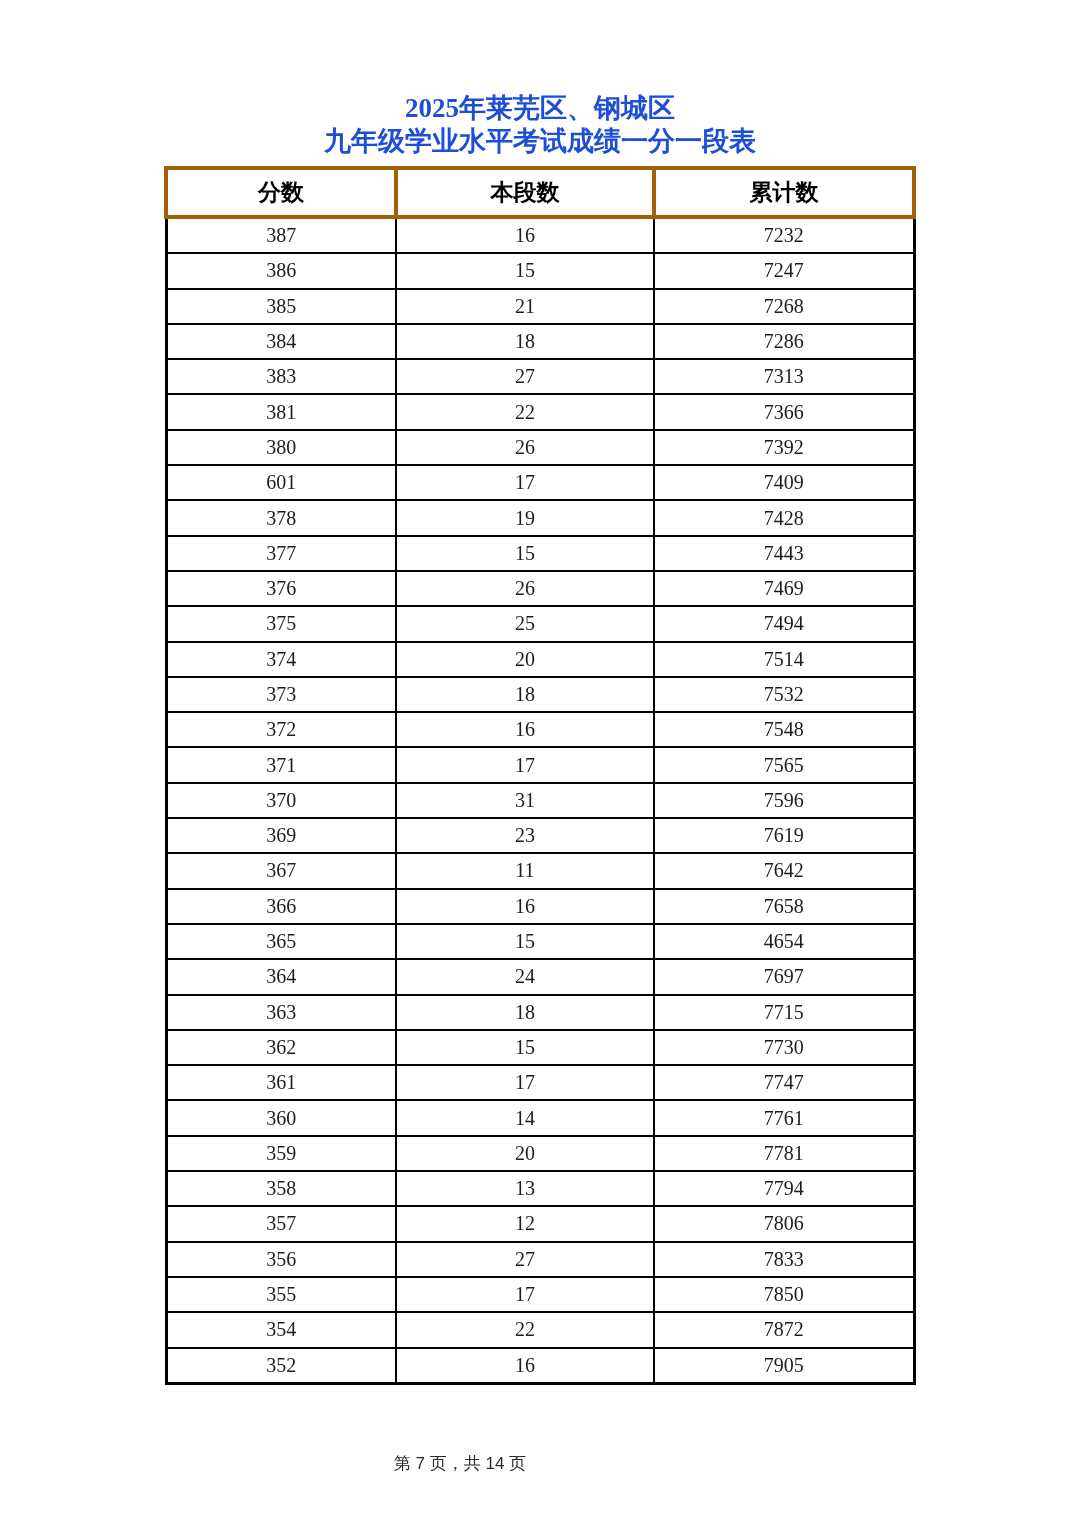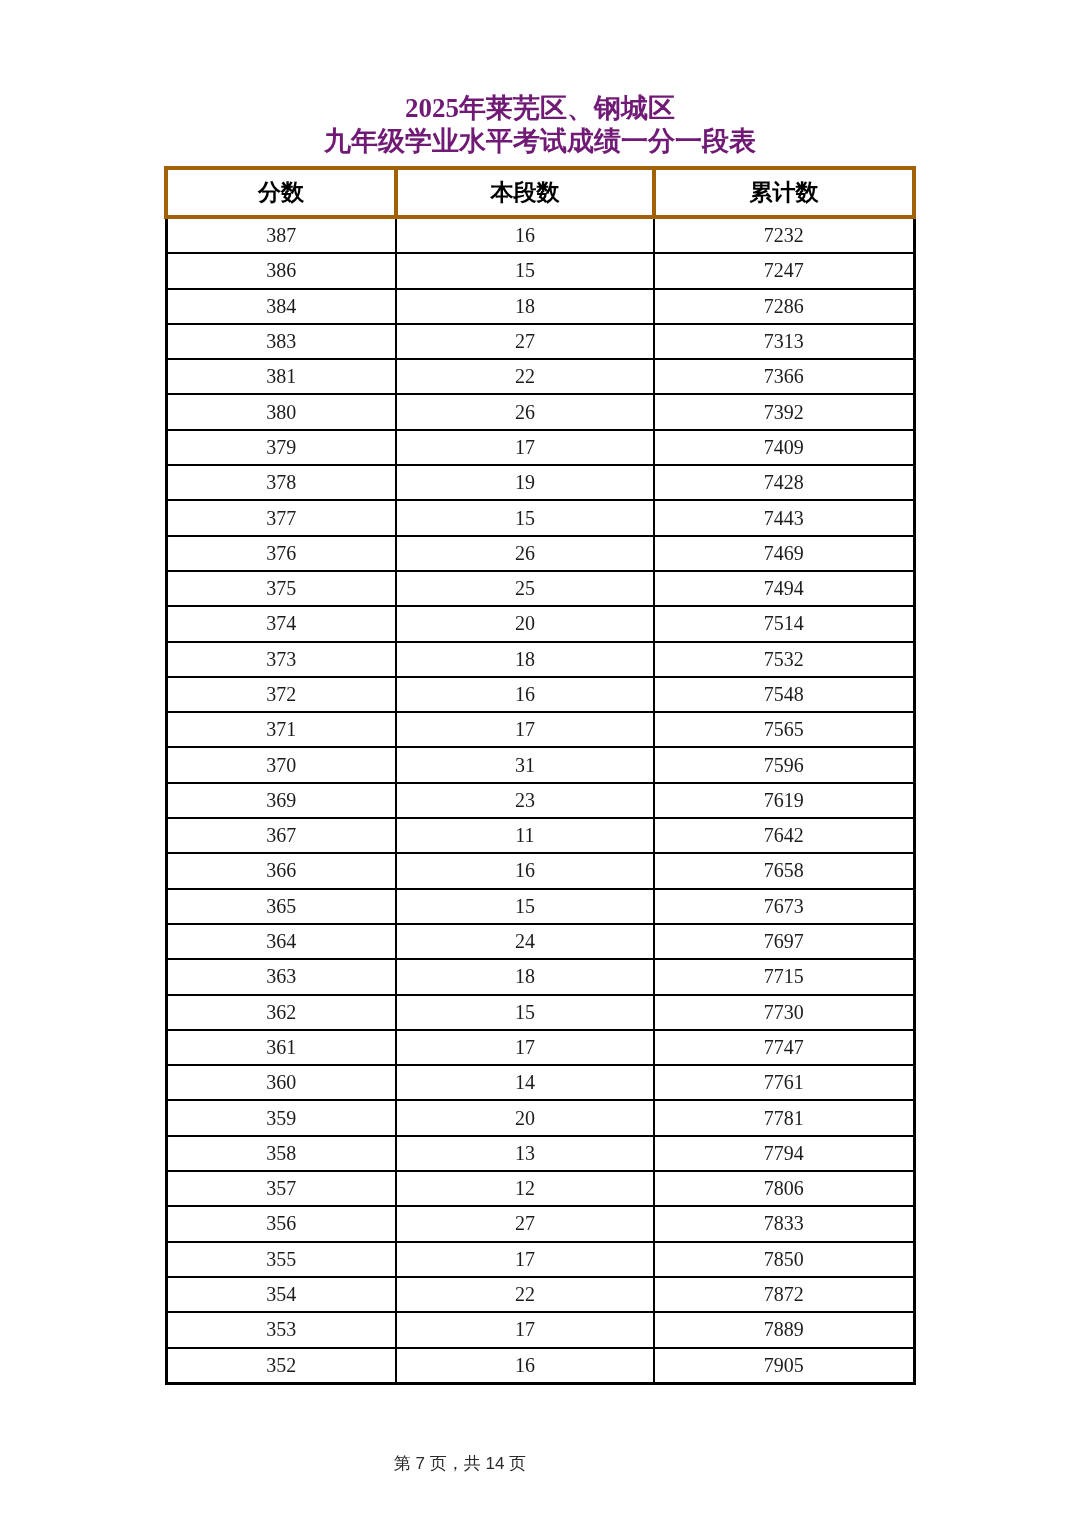--- a/index.html
+++ b/index.html
@@ -18,21 +18,21 @@
   }
   .doc-title {
     position: absolute;
     top: 92px;
     left: 0;
     width: 1080px;
     text-align: center;
     font-weight: bold;
     font-size: 27px;
     line-height: 33px;
-    color: #701a75;
+    color: #1d4ed8;
   }
   table.score-table {
     position: absolute;
     top: 166px;
     left: 164px;
     width: 748px;
     border-collapse: collapse;
     table-layout: fixed;
     border: 3px solid #000;
   }
@@ -94,41 +94,46 @@
           <td>387</td>
           <td>16</td>
           <td>7232</td>
         </tr>
         <tr>
           <td>386</td>
           <td>15</td>
           <td>7247</td>
         </tr>
         <tr>
+          <td>385</td>
+          <td>21</td>
+          <td>7268</td>
+        </tr>
+        <tr>
           <td>384</td>
           <td>18</td>
           <td>7286</td>
         </tr>
         <tr>
           <td>383</td>
           <td>27</td>
           <td>7313</td>
         </tr>
         <tr>
           <td>381</td>
           <td>22</td>
           <td>7366</td>
         </tr>
         <tr>
           <td>380</td>
           <td>26</td>
           <td>7392</td>
         </tr>
         <tr>
-          <td>379</td>
+          <td>601</td>
           <td>17</td>
           <td>7409</td>
         </tr>
         <tr>
           <td>378</td>
           <td>19</td>
           <td>7428</td>
         </tr>
         <tr>
           <td>377</td>
@@ -181,21 +186,21 @@
           <td>7642</td>
         </tr>
         <tr>
           <td>366</td>
           <td>16</td>
           <td>7658</td>
         </tr>
         <tr>
           <td>365</td>
           <td>15</td>
-          <td>7673</td>
+          <td>4654</td>
         </tr>
         <tr>
           <td>364</td>
           <td>24</td>
           <td>7697</td>
         </tr>
         <tr>
           <td>363</td>
           <td>18</td>
           <td>7715</td>
@@ -239,25 +244,20 @@
           <td>355</td>
           <td>17</td>
           <td>7850</td>
         </tr>
         <tr>
           <td>354</td>
           <td>22</td>
           <td>7872</td>
         </tr>
         <tr>
-          <td>353</td>
-          <td>17</td>
-          <td>7889</td>
-        </tr>
-        <tr>
           <td>352</td>
           <td>16</td>
           <td>7905</td>
         </tr>
       </tbody>
   </table>
 
   <div class="page-footer">第 7 页，共 14 页</div>
 
 </div>

